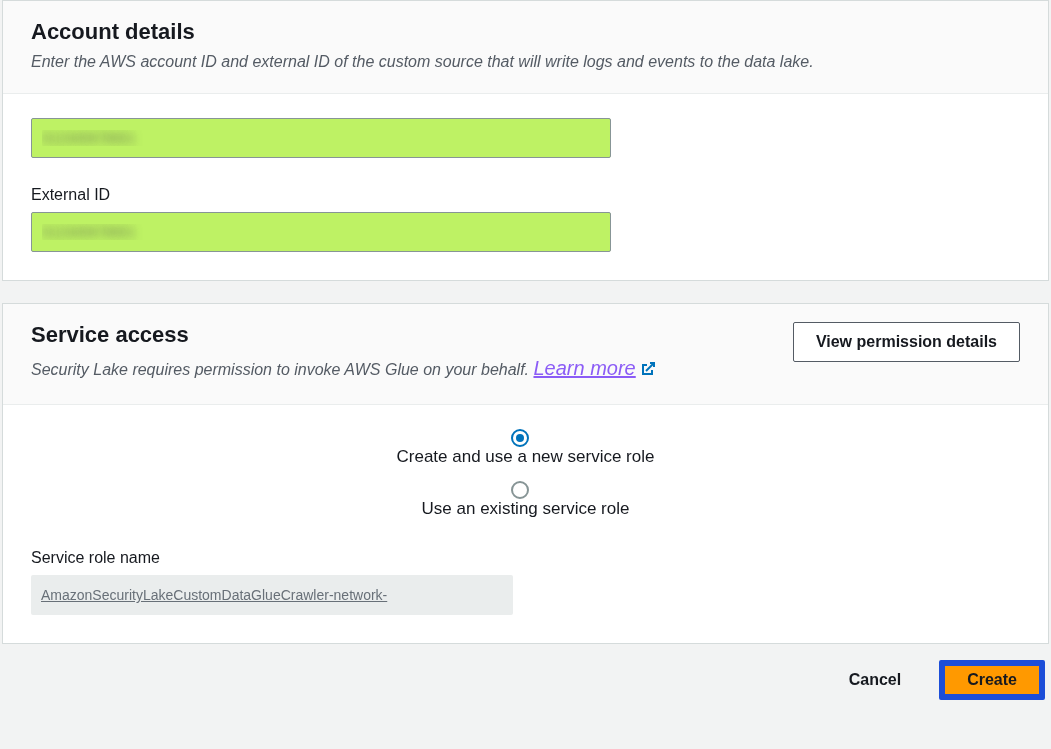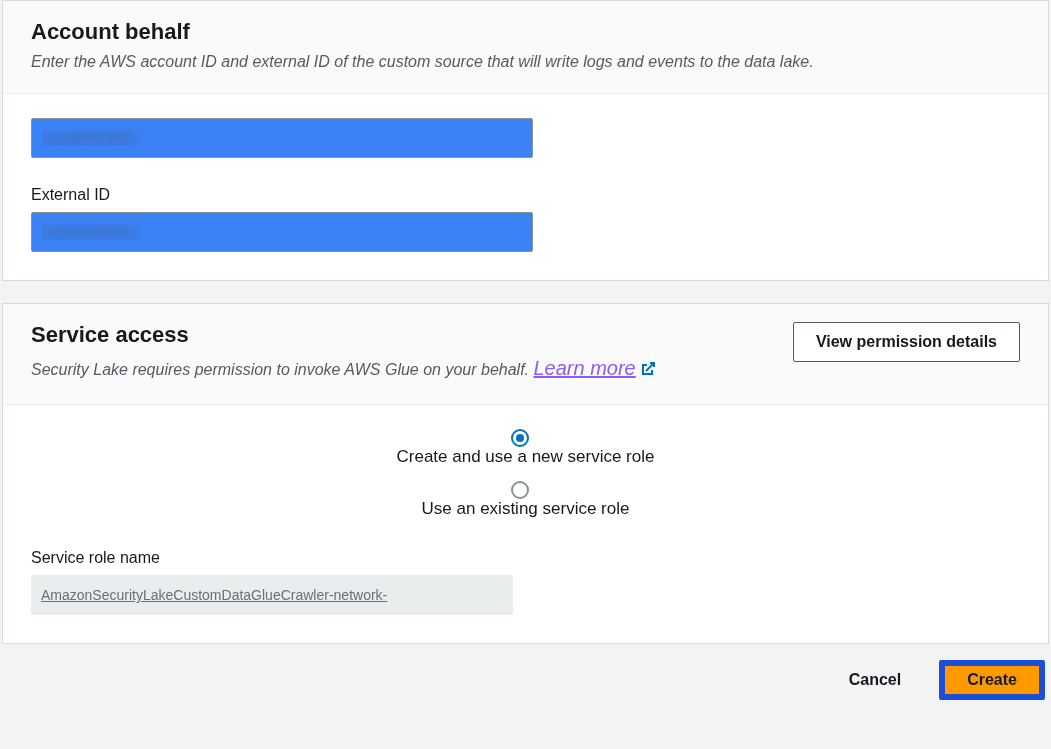--- a/index.html
+++ b/index.html
@@ -45,27 +45,27 @@
   }
   .field-group { margin-bottom: 28px; }
   .field-group:last-child { margin-bottom: 0; }
   .field-label {
     display: block;
     font-size: 16px;
     color: #16191f;
     margin-bottom: 8px;
   }
   .text-input {
-    width: 502px;
+    width: 580px;
     height: 40px;
     padding: 6px 10px;
     border: 1px solid #879596;
     border-radius: 2px;
     font-size: 14px;
-    background: #3b82f6;
+    background: #bef264;
   }
   .text-input.blur {
     color: transparent;
     text-shadow: 0 0 8px rgba(80,80,80,0.7);
     user-select: none;
   }
   .text-input.readonly {
     background: #eaeded;
     border: none;
     color: #687078;
@@ -161,21 +161,21 @@
     padding: 16px 6px 0 0;
   }
 </style>
 </head>
 <body>
 
 <div class="page">
 
   <div class="panel">
     <div class="panel-header">
-      <h2>Account behalf</h2>
+      <h2>Account details</h2>
       <p class="desc">Enter the AWS account ID and external ID of the custom source that will write logs and events to the data lake.</p>
     </div>
     <div class="panel-body">
       <div class="field-group">
         <input type="text" class="text-input blur" value="012345678901" style="">
       </div>
       <div class="field-group">
         <label class="field-label">External ID</label>
         <input type="text" class="text-input blur" value="012345678901" style="">
       </div>

